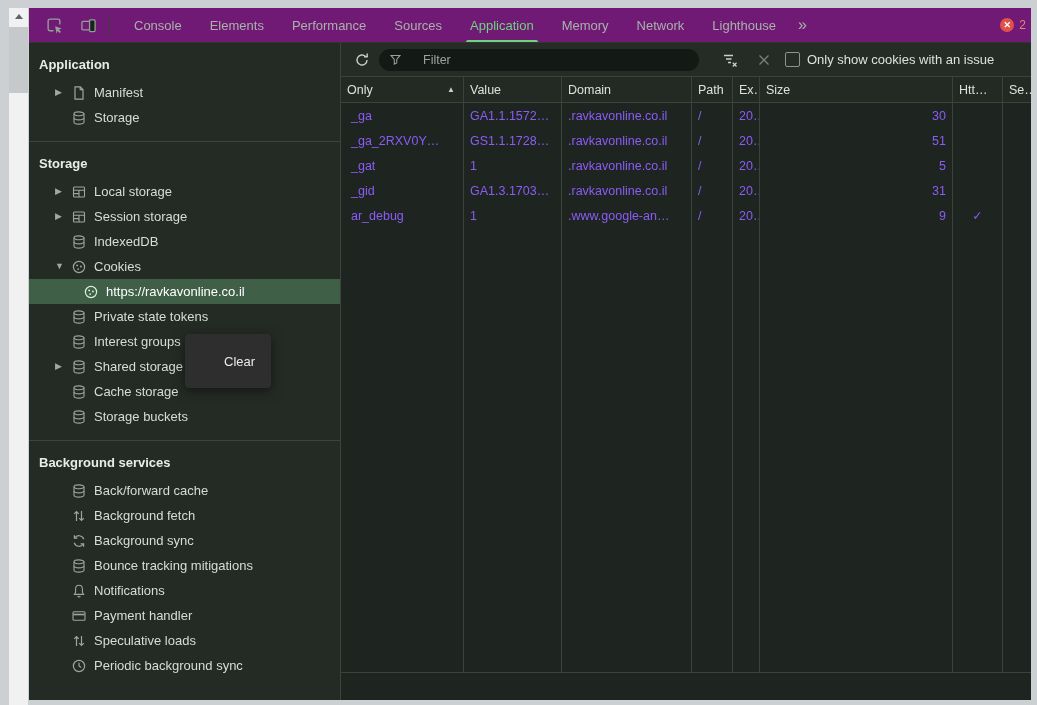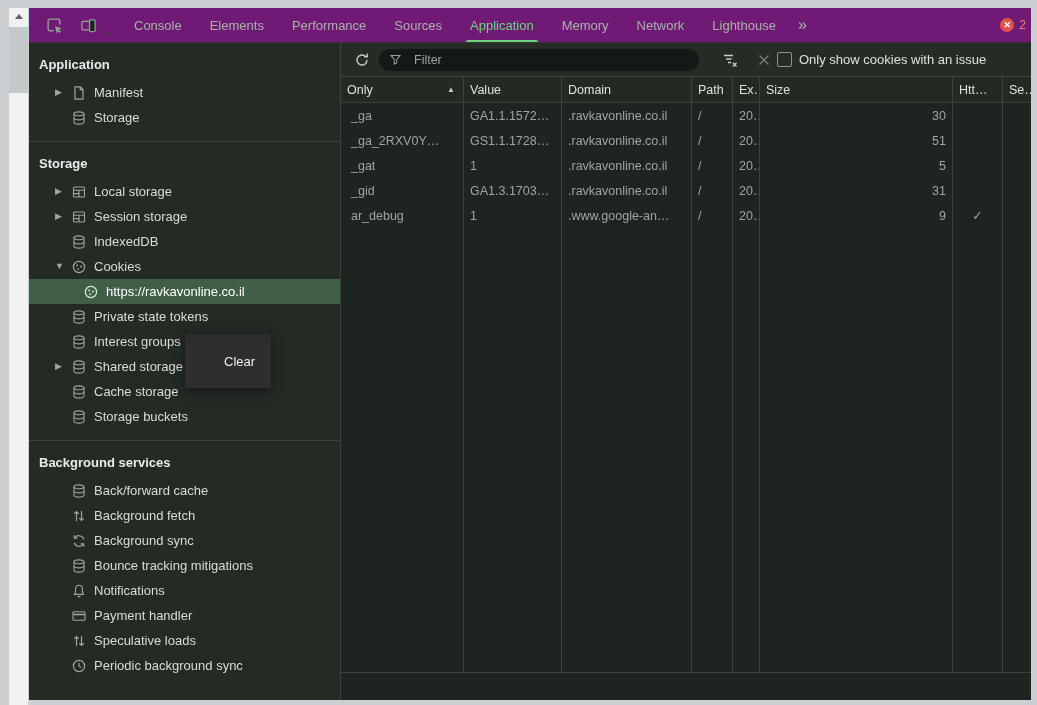--- a/index.html
+++ b/index.html
@@ -46,34 +46,34 @@
   .trow.selected{background:#3f6047;color:#fff}
   .trow.selected .icon{color:#dceede}
 
   
   .main{flex:1;display:flex;flex-direction:column;min-width:0;background:#1e2420;
         --cols:123px 98px 130px 41px 27px 193px 50px 1fr}
   .toolbar{flex:0 0 33px;height:33px;background:#252c26;border-bottom:1px solid #3c433d;display:flex;align-items:center;padding:0 8px}
   .icon-btn{width:26px;height:26px;display:grid;place-items:center;color:#c8cec8}
   .icon-btn svg{width:16px;height:16px}
   .icon-btn.dim{color:#78807a}
-  .filter-pill{width:300px;height:22px;border-radius:11px;background:#131915;display:flex;align-items:center;gap:12px;padding:0 10px;margin-left:4px;color:#9aa49e;font-size:12.5px}
+  .filter-pill{width:300px;height:22px;border-radius:11px;background:#131915;display:flex;align-items:center;gap:21px;padding:0 10px;margin-left:4px;color:#9aa49e;font-size:12.5px}
   .filter-pill svg{width:13px;height:13px;color:#98a09a}
-  .cb-wrap{display:flex;align-items:center;margin-left:0}
+  .cb-wrap{display:flex;align-items:center;margin-left:8px}
   .checkbox{width:13px;height:13px;border:1.5px solid #8d948d;border-radius:2px;background:transparent}
   .cb-label{margin-left:7px;font-size:13px;color:#dde1dc;white-space:nowrap}
   .sp18{width:18px}.sp8{width:8px}
 
   
   .thead{flex:0 0 25px;display:grid;grid-template-columns:var(--cols);background:#232a24;border-bottom:1px solid #3c433d;font-size:12.5px;color:#dde1dc}
   .th{display:flex;align-items:center;padding:0 6px;border-right:1px solid #3c433d;overflow:hidden;white-space:nowrap}
   .th:last-child{border-right:none}
   .sort{margin-left:auto;font-size:8px;color:#c9cfc9;padding-right:2px}
   .tbody{display:flex;flex-direction:column}
-  .tr{flex:0 0 25px;display:grid;grid-template-columns:var(--cols);font-size:12.5px;color:#a3a3a3}
+  .tr{flex:0 0 25px;display:grid;grid-template-columns:var(--cols);font-size:12.5px;color:#8b5cf6}
   .td{display:flex;align-items:center;padding:0 6px;border-right:1px solid #3c433d;overflow:hidden;white-space:nowrap}
   .td:last-child{border-right:none}
   .td.name{padding-left:10px}
   .td.num{justify-content:flex-end;}
   .td.center{justify-content:center}
   .filler{flex:1;display:grid;grid-template-columns:var(--cols)}
   .filler div{border-right:1px solid #3c433d}
   .filler div:last-child{border-right:none}
   .preview{flex:0 0 27px;border-top:1px solid #3c433d;background:#1e2420}
 

